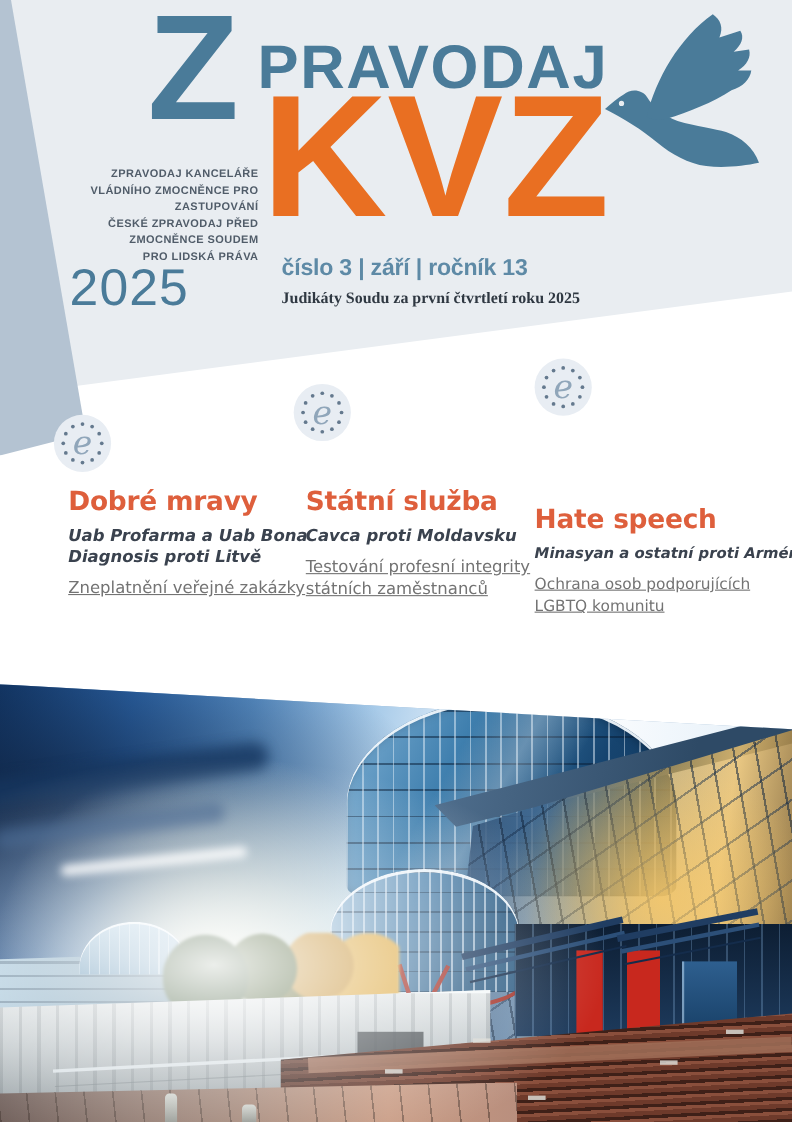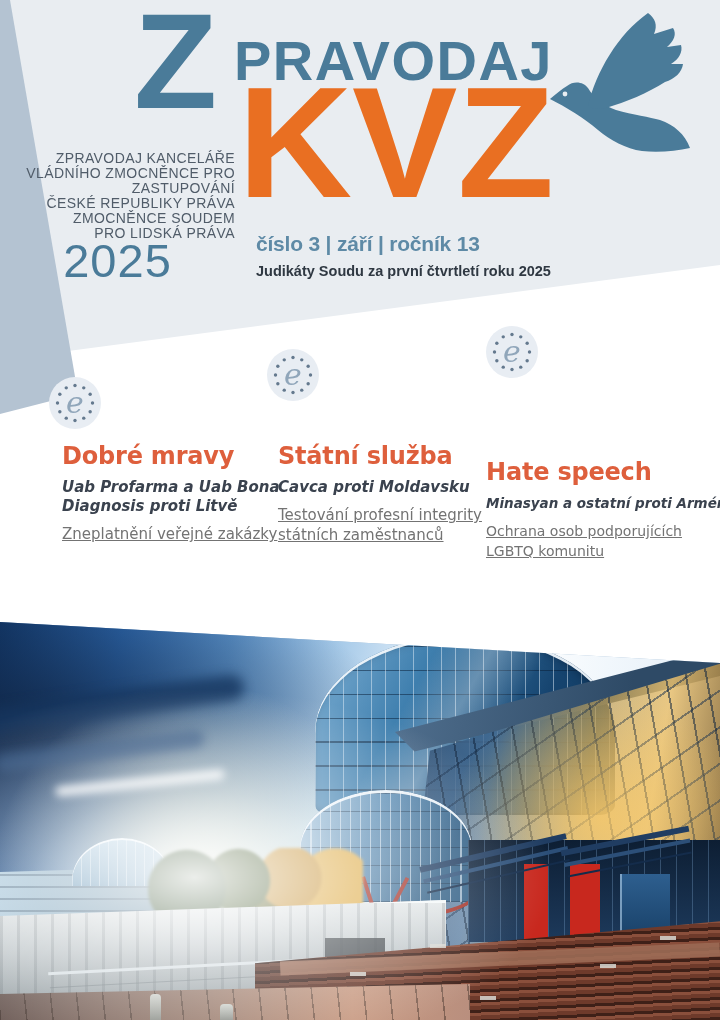--- a/index.html
+++ b/index.html
@@ -32,37 +32,38 @@
   }
   .acronym{
     position:absolute;left:238px;top:63px;
     font-size:158px;line-height:1;font-weight:bold;
     color:var(--orange,#e96f22);letter-spacing:0px;
   }
   .dove{position:absolute;left:538px;top:8px;width:172px;height:148px;}
   
   .publisher{
     position:absolute;left:0;top:151px;width:235px;
-    text-align:right;font-size:14px;font-weight:normal;
+    text-align:right;font-size:10px;font-weight:bold;
     line-height:15px;letter-spacing:0.4px;color:#505c69;
   }
   .year{
     position:absolute;left:0;top:237px;width:235px;text-align:center;
     font-size:47px;line-height:1;font-weight:normal;letter-spacing:1px;
     color:var(--steel-blue,#4a7b99);
   }
   .issue-line{
     position:absolute;left:256px;top:232px;
     font-size:21px;font-weight:bold;letter-spacing:-0.2px;
     color:var(--issue-blue,#5e8aa6);
   }
   .subtitle{
     position:absolute;left:256px;top:263px;
     font-size:14.5px;font-weight:bold;letter-spacing:0;
     color:#2f3842;
+    font-family:Liberation Serif, serif;
   }
   
   .badge{position:absolute;width:54px;height:54px;}
   .badge-1{left:48px;top:376px;}
   .badge-2{left:266px;top:348px;}
   .badge-3{left:485px;top:325px;}
   .badge text{
     font-family:"DejaVu Serif",serif;font-style:italic;
     font-size:30px;fill:#90a6ba;
   }
@@ -245,21 +246,21 @@
       L143,37 C145,44 141,51 133,56
       L145,56 C144,64 137,71 127,74
       C110,85 88,94 68,100 C61,102 54,101 50,98 Z"></path>
     <circle cx="27" cy="86" r="2.4" fill="#e9edf1"></circle>
   </svg>
 
   <div class="publisher">
     <div>ZPRAVODAJ KANCELÁŘE</div>
     <div>VLÁDNÍHO ZMOCNĚNCE PRO</div>
     <div>ZASTUPOVÁNÍ</div>
-    <div>ČESKÉ REPUBLIKY PRÁVA</div>
+    <div>ČESKÉ ZPRAVODAJ PŘED</div>
     <div>ZMOCNĚNCE SOUDEM</div>
     <div>PRO LIDSKÁ PRÁVA</div>
   </div>
   <div class="year">2025</div>
   <div class="issue-line">číslo 3 | září | ročník 13</div>
   <div class="subtitle">Judikáty Soudu za první čtvrtletí roku 2025</div>
 
   <svg class="badge badge-1" viewBox="0 0 54 54">
     <circle cx="27" cy="27" r="26" fill="#e8edf3"></circle>
     <g>

